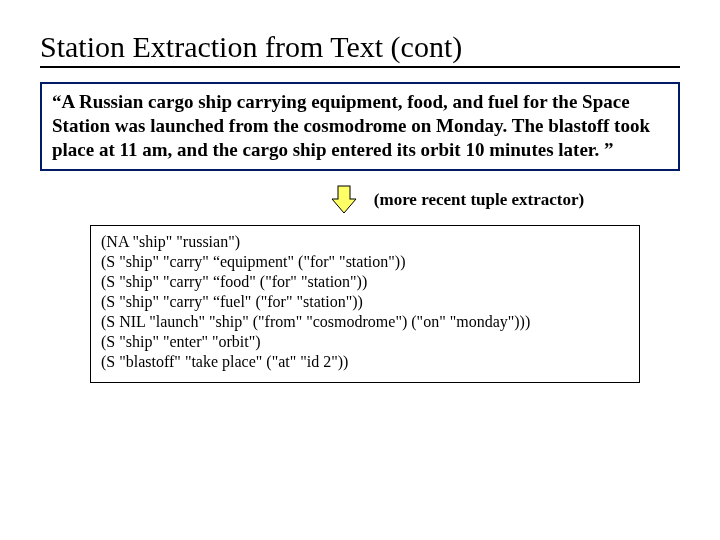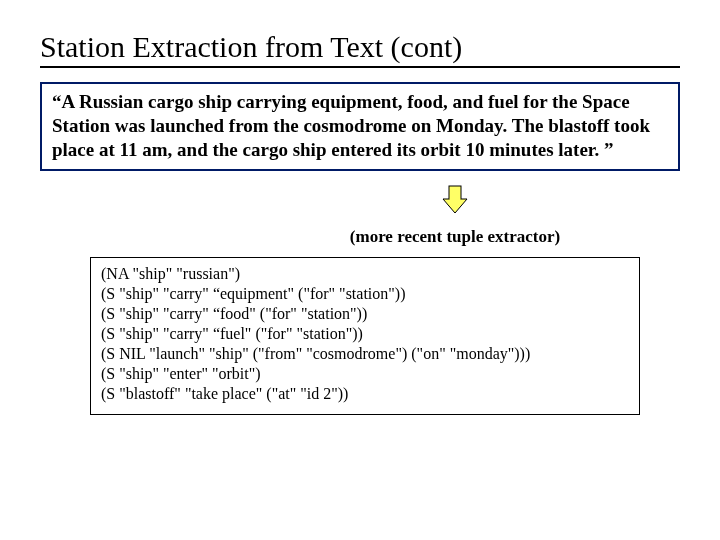--- a/index.html
+++ b/index.html
@@ -27,21 +27,20 @@
     font-weight: bold;
     line-height: 1.25;
     margin-bottom: 14px;
   }
   .arrow-row {
     display: flex;
     align-items: center;
     justify-content: center;
     gap: 12px;
     margin: 4px 0 10px 190px;
-    flex-direction: column;
   }
   .arrow-label {
     font-size: 17px;
     font-weight: bold;
   }
   .tuple-box {
     border: 1px solid #000;
     margin: 0 40px 0 50px;
     padding: 6px 10px 10px 10px;
     font-size: 16px;

